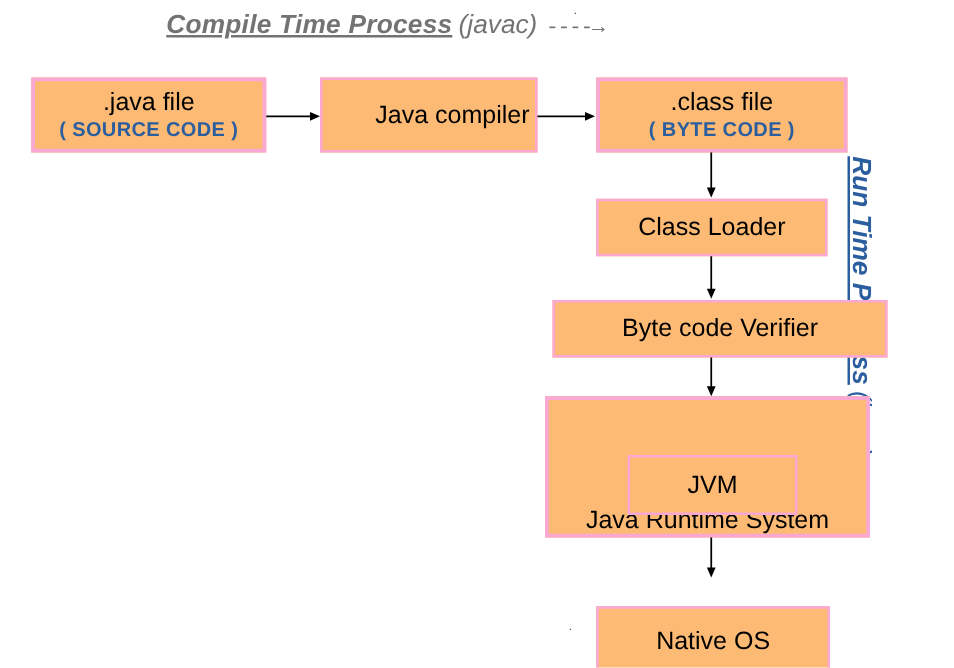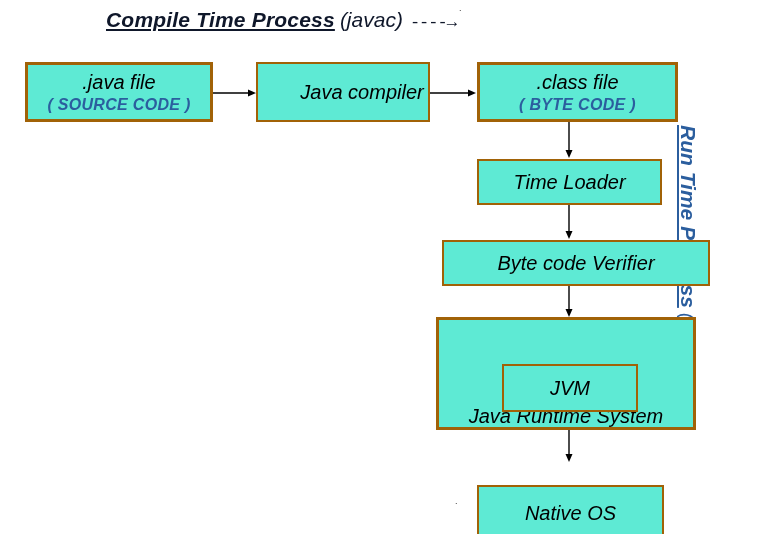--- a/index.html
+++ b/index.html
@@ -15,25 +15,25 @@
   }
   #canvas {
     position: relative;
     width: 763px;
     height: 534px;
   }
 
   
   .compile-heading {
     position: absolute;
-    left: 106px;
+    left: 133px;
     top: 8px;
     white-space: nowrap;
     font-size: 21px;
-    color: #0f172a;
+    color: #737373;
   }
   .compile-heading .main {
     font-weight: bold;
     font-style: italic;
     text-decoration: underline;
     letter-spacing: 0.2px;
   }
   .compile-heading .sub {
     font-style: italic;
     font-weight: normal;
@@ -71,28 +71,27 @@
     font-family: "Liberation Mono", monospace;
     font-size: 17px;
     margin-left: 7px;
     letter-spacing: -1px;
   }
 
   
   .box {
     position: absolute;
     box-sizing: border-box;
-    background: #5eead4;
-    border: 2px solid #a16207;
+    background: #fdba74;
+    border: 2px solid #f9a8d4;
     display: flex;
     flex-direction: column;
     align-items: center;
     justify-content: center;
     color: #000000;
-    font-style: italic;
   }
   .box .title {
     font-size: 20px;
     line-height: 1.1;
     white-space: nowrap;
   }
   .box .subtitle {
     font-size: 16px;
     font-weight: bold;
     color: #2b5e9e;
@@ -149,21 +148,21 @@
   <div class="box" id="box-compiler">
     <div class="title">Java compiler</div>
   </div>
 
   <div class="box" id="box-class-file">
     <div class="title">.class file</div>
     <div class="subtitle">( BYTE CODE )</div>
   </div>
 
   <div class="box" id="box-classloader">
-    <div class="title">Time Loader</div>
+    <div class="title">Class Loader</div>
   </div>
 
   <div class="box" id="box-verifier">
     <div class="title">Byte code Verifier</div>
   </div>
 
   <div class="box" id="box-runtime">
     <div class="title">Java Runtime System</div>
   </div>
 

